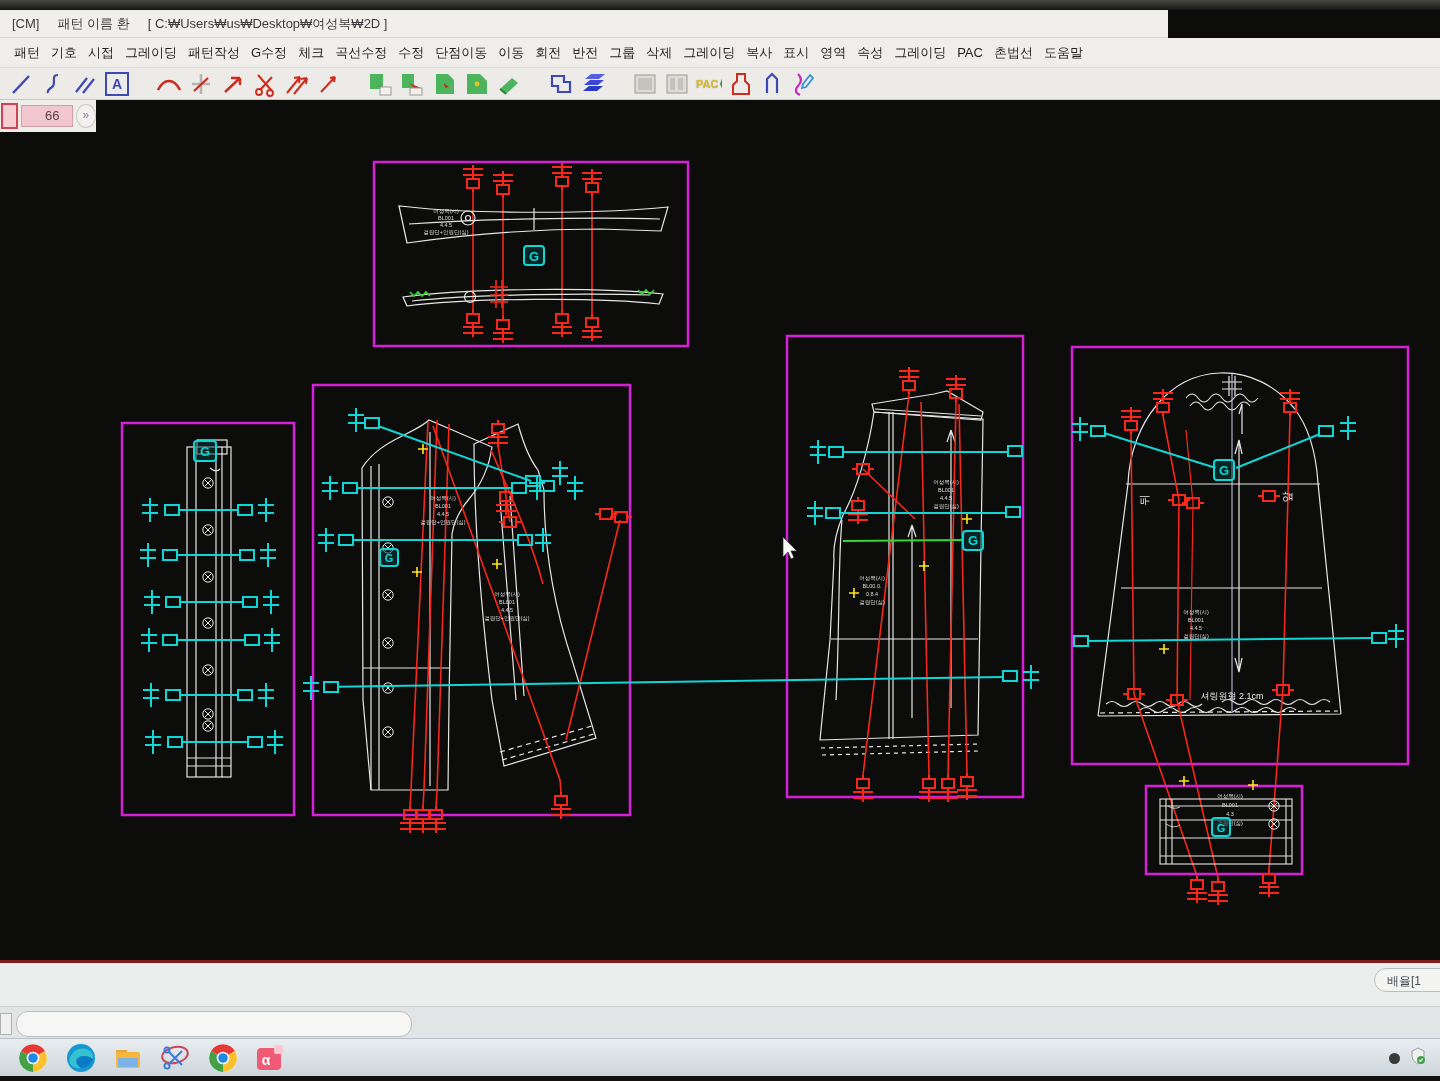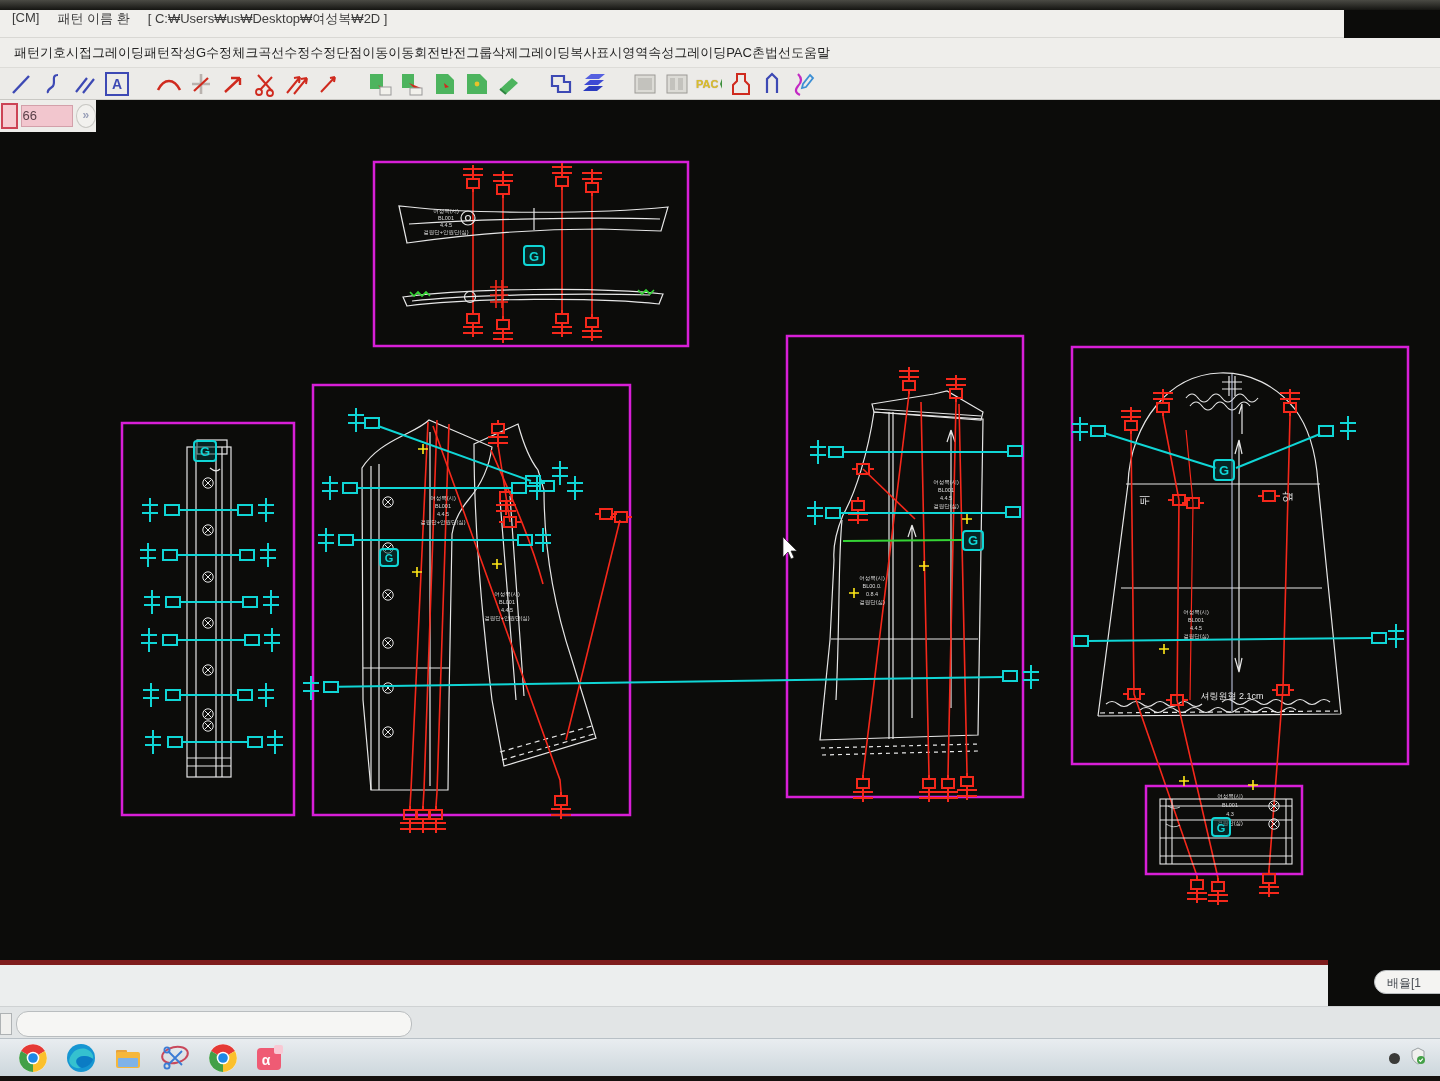--- a/index.html
+++ b/index.html
@@ -1,47 +1,47 @@
 <!DOCTYPE html>
 <html><head>
 <meta charset="utf-8">
 <style>
   html,body{margin:0;padding:0;background:#111;}
   #screen{position:relative;width:1440px;height:1081px;overflow:hidden;
           font-family:"Liberation Sans","DejaVu Sans",sans-serif;background:#0c0c0a;}
   .bezel-top{position:absolute;left:0;top:0;width:1440px;height:10px;
              background:linear-gradient(#4a4a44,#151512);}
   .bezel-bottom{position:absolute;left:0;top:1076px;width:1440px;height:5px;background:#15110e;}
-  .titlebar{position:absolute;left:0;top:10px;width:1344px;height:28px;background:#f0efec;
-            border-bottom:1px solid #d9d8d4;display:flex;align-items:flex-start;gap:18px;
+  .titlebar{position:absolute;left:0;top:10px;width:1168px;height:28px;background:#f0efec;
+            border-bottom:1px solid #d9d8d4;display:flex;align-items:center;gap:18px;
             padding-left:12px;box-sizing:border-box;color:#3c3c3c;font-size:13px;}
   .menubar{position:absolute;left:0;top:38px;width:1440px;height:30px;background:#efeeeb;
-           border-bottom:1px solid #dddcd8;display:flex;align-items:center;
+           border-bottom:1px solid #dddcd8;display:flex;align-items:center;gap:11px;
            padding-left:14px;box-sizing:border-box;color:#242424;font-size:13px;}
   .menubar span{white-space:nowrap;cursor:default;}
   .toolbar{position:absolute;left:0;top:68px;width:1440px;height:32px;background:#ecebe8;
            border-bottom:1px solid #c9c8c4;display:flex;align-items:center;gap:6px;
            padding-left:8px;box-sizing:border-box;}
   .tb{width:26px;height:26px;display:flex;align-items:center;justify-content:center;}
   .tb svg{display:block;}
   .tbgap{width:14px;}
   .abox{width:20px;height:20px;border:2px solid #3d49b4;color:#3d49b4;font-weight:bold;
         font-size:14px;display:flex;align-items:center;justify-content:center;}
   .pac{color:#d8bf2a;font-weight:bold;font-size:11px;text-shadow:0 0 1px #a88;}
   .sizepanel{position:absolute;left:0;top:100px;width:96px;height:32px;background:#eeedea;
              display:flex;align-items:center;}
   .redswatch{width:16px;height:22px;background:#f6cdd2;border:2px solid #cc4455;margin-left:1px;}
   .sizefield{width:44px;height:20px;background:#f2c6ce;border:1px solid #d3a0aa;margin-left:3px;
-             color:#5a4048;font-size:13px;padding-right:12px;line-height:20px;}
+             color:#5a4048;font-size:13px;text-align:right;padding-right:12px;line-height:20px;}
   .expandbtn{width:22px;height:22px;border-radius:50%;background:#f2f1ee;border:1px solid #c9c8c4;
              margin-left:3px;color:#9aa0b8;font-size:12px;font-weight:bold;text-align:center;
              line-height:21px;}
   .canvas{position:absolute;left:0;top:100px;width:1440px;height:860px;background:#0c0c0a;}
-  .statusbar{position:absolute;left:0;top:960px;width:1328px;height:46px;background:#eceeee;
-             border-top:5px solid #7f1d1d;}
+  .statusbar{position:absolute;left:0;top:960px;width:1440px;height:46px;background:#eceeee;
+             border-top:3px solid #7f1d1d;}
   .zoompill{position:absolute;left:1374px;top:5px;width:80px;height:24px;background:#f4f4f2;
             border:1px solid #b9bdbf;border-radius:12px 0 0 12px;color:#4a4f55;font-size:12px;
             line-height:24px;padding-left:12px;box-sizing:border-box;}
   .scrollbar{position:absolute;left:0;top:1006px;width:1440px;height:32px;background:#e2e5e6;
              border-top:1px solid #cfd2d3;}
   .scrollstub{position:absolute;left:0;top:6px;width:10px;height:20px;border:1px solid #aeb2b4;
               background:#f0f0ee;}
   .scrollthumb{position:absolute;left:16px;top:4px;width:394px;height:24px;background:#f6f6f4;
                border:1px solid #b9bdbf;border-radius:12px;}
   .taskbar{position:absolute;left:0;top:1038px;width:1440px;height:38px;

